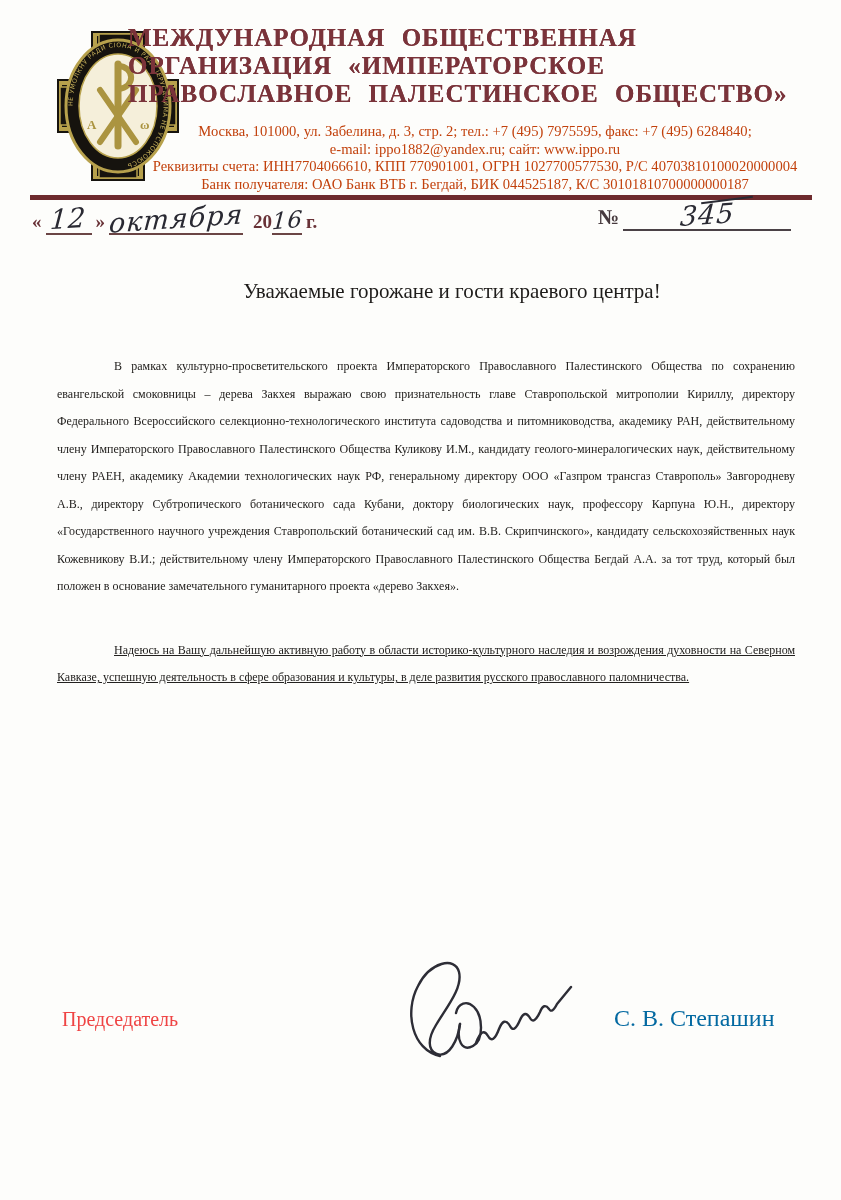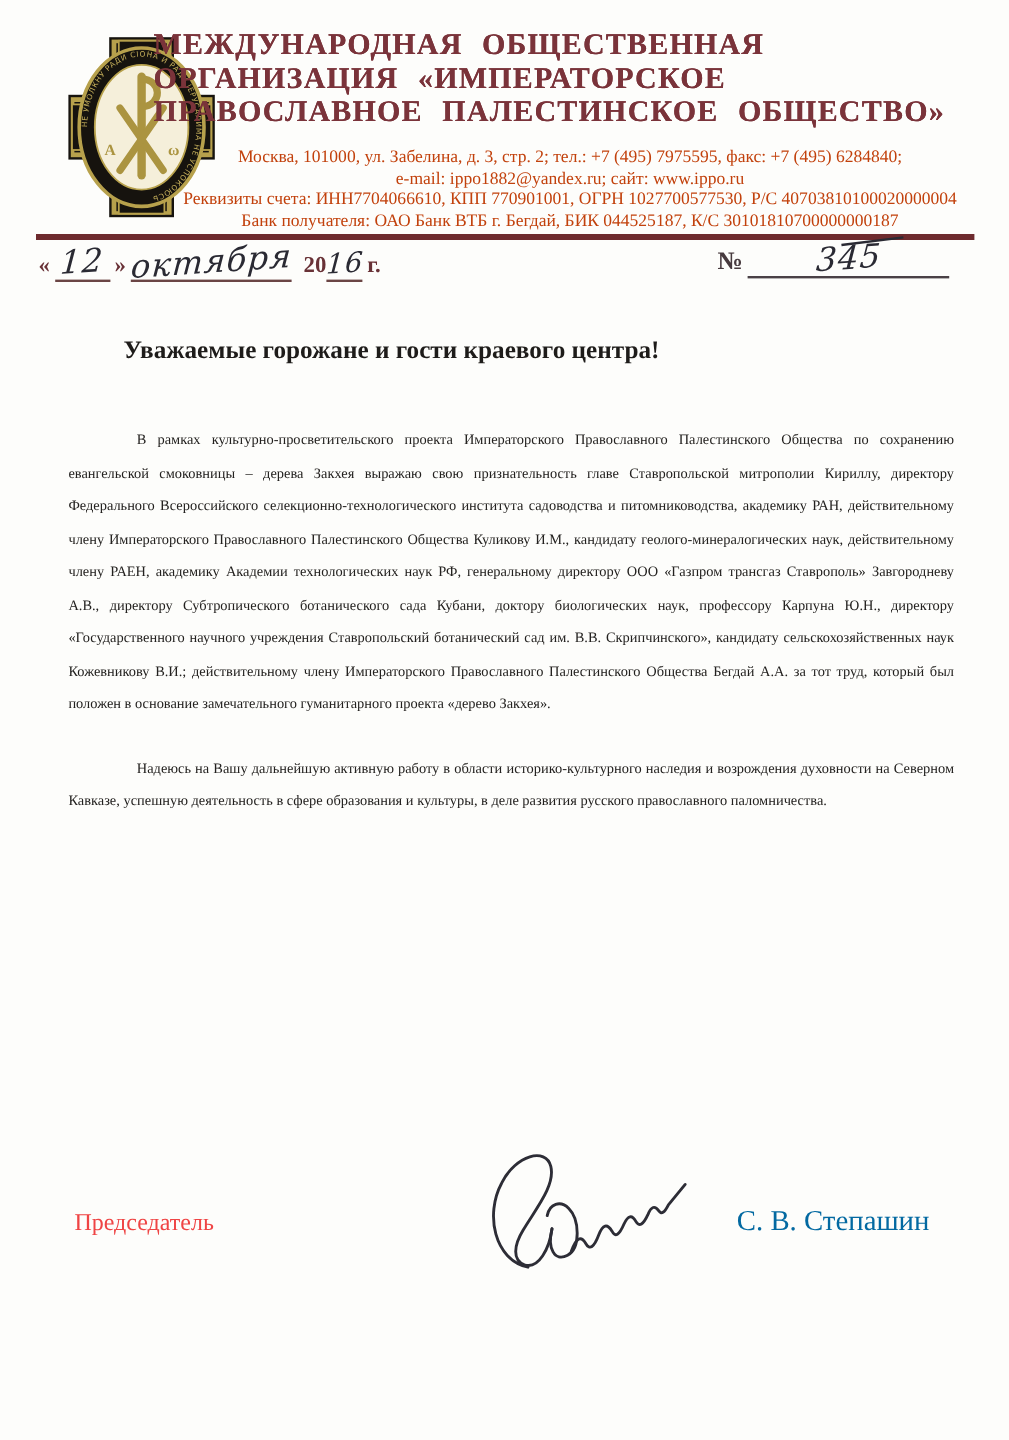--- a/index.html
+++ b/index.html
@@ -63,31 +63,31 @@
   .slot-day .hw,.slot-month .hw,.slot-number .hw{font-size:27px;}
   .slot-year .hw{font-size:23px;}
   .overstroke{
     position:absolute;left:78px;top:-6px;width:52px;height:2px;
     background:#2a2a33;transform:rotate(-7deg);
   }
   
   .salutation{
     position:absolute;left:57px;top:279px;width:698px;
     padding-left:46px;
-    text-align:left;
-    font-weight:bold;font-size:21px;color:#1e1c1a;
+    text-align:center;
+    font-weight:normal;font-size:21px;color:#1e1c1a;
   }
   .letter-body{
     position:absolute;left:57px;top:353px;width:738px;
     font-size:12px;line-height:27.5px;
     text-align:justify;
     color:#23211f;
   }
   .letter-body p{margin:0;text-indent:57px;}
-  .letter-body p + p{margin-top:26px;}
+  .letter-body p + p{margin-top:36px;text-decoration:underline;}
   
   .sig-title{position:absolute;left:62px;top:1008px;font-size:20px;color:#ef4444;}
   .signature-svg{position:absolute;left:392px;top:950px;width:190px;height:115px;}
   .sig-name{position:absolute;left:614px;top:1005px;font-size:24px;color:#0369a1;}
 </style>
 </head>
 <body>
 
 <div class="page">
 

